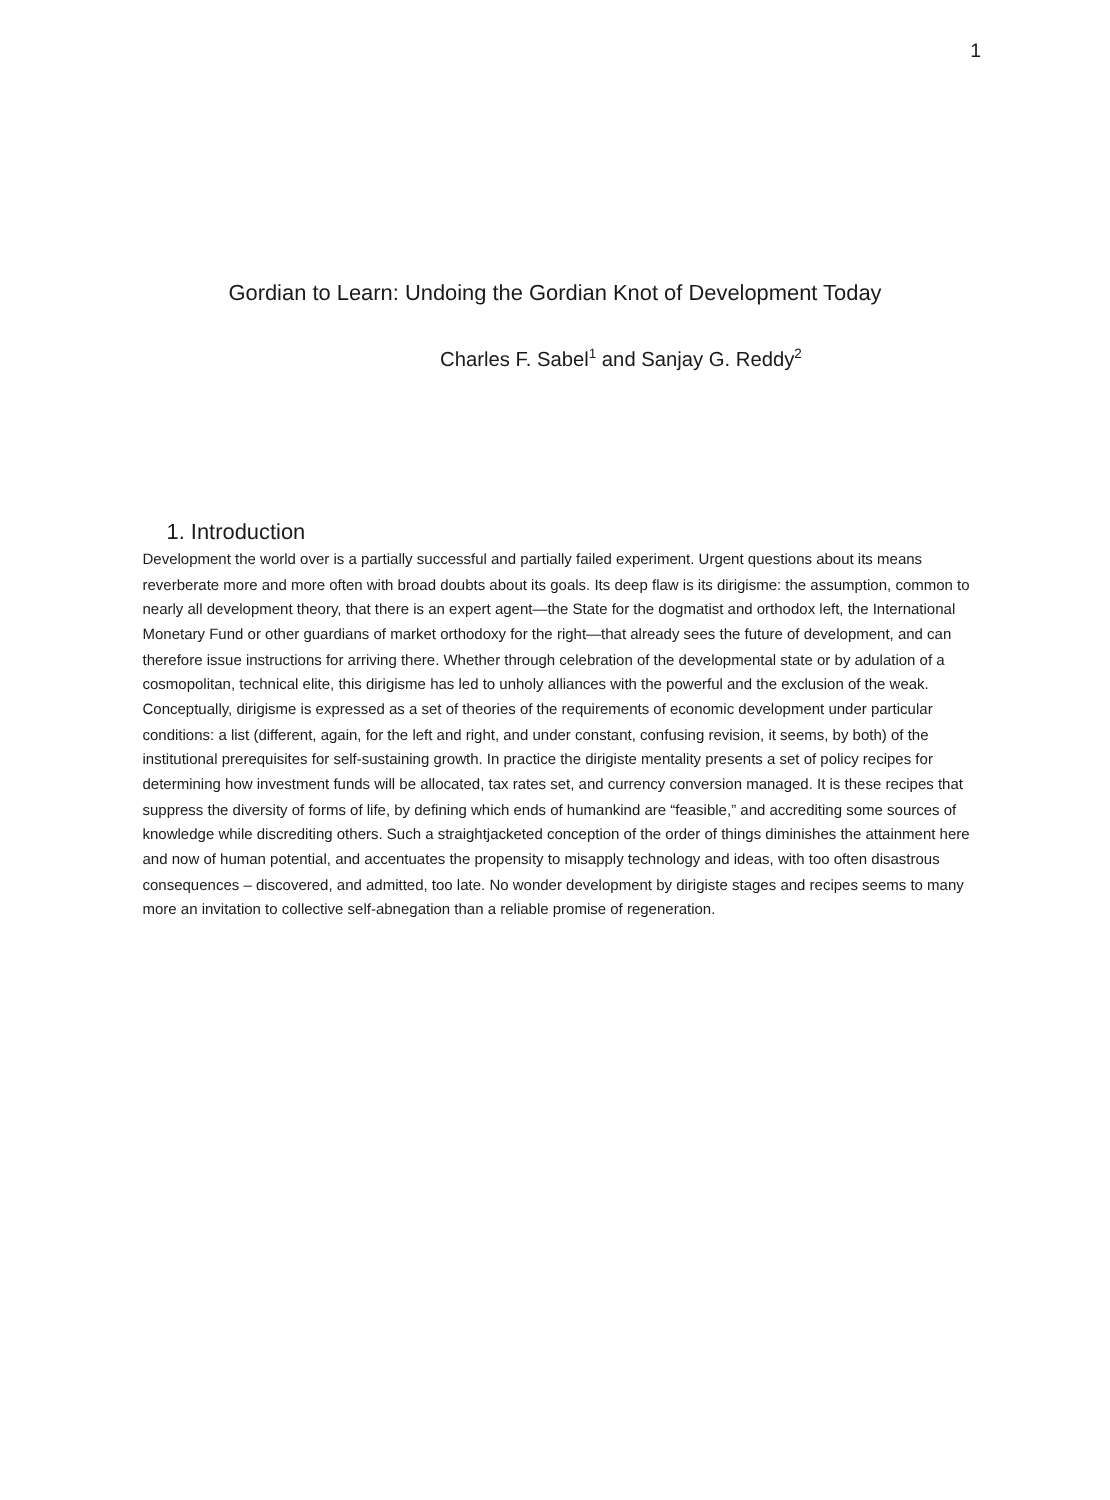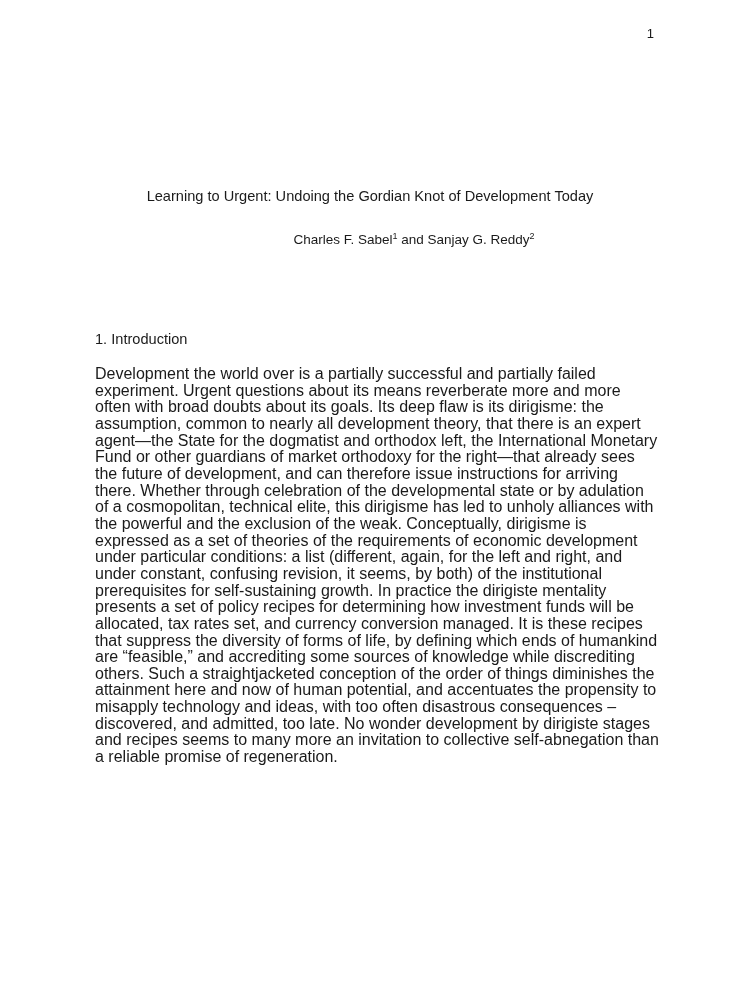--- a/index.html
+++ b/index.html
@@ -45,31 +45,31 @@
     padding-left: 44px;
   }
   .authors-line sup {
     font-size: 9px;
     line-height: 0;
   }
   .section-heading {
     position: absolute;
     top: 331px;
     left: 95px;
-    margin: 0;
+    margin: 16px;
     font-size: 14.6px;
     font-weight: normal;
     color: #1a1a1a;
   }
   .body-block {
     position: absolute;
     top: 366px;
     left: 95px;
     width: 564px;
-    font-size: 16px;
+    font-size: 10px;
     line-height: 16.65px;
     text-align: left;
     color: #1a1a1a;
   }
   .body-block p {
     margin: 0 0 16.65px 0;
   }
   .footnote-area {
     position: absolute;
     top: 882px;
@@ -92,21 +92,21 @@
     line-height: 0;
   }
 </style>
 </head>
 <body>
 
 <div class="page">
 
   <div class="page-number">1</div>
 
-  <h1 class="paper-title">Learning to Urgent: Undoing the Gordian Knot of Development Today</h1>
+  <h1 class="paper-title">Gordian to Learn: Undoing the Gordian Knot of Development Today</h1>
 
   <div class="authors-line"><span>Charles F. Sabel</span><sup>1</sup><span> and </span><span>Sanjay G. Reddy</span><sup>2</sup></div>
 
   <h2 class="section-heading">1. Introduction</h2>
 
   <div class="body-block">
     <p>Development the world over is a partially successful and partially failed experiment.  Urgent questions about its means reverberate more and more often with broad doubts about its goals. Its deep flaw is its dirigisme: the assumption, common to nearly all development theory, that there is an expert agent—the State for the dogmatist and orthodox left, the International Monetary Fund or other guardians of market orthodoxy for the right—that already sees the future of development, and can therefore issue instructions for arriving there.   Whether through celebration of the developmental state or by adulation of a cosmopolitan, technical elite, this dirigisme has led to unholy alliances with the powerful and the exclusion of the weak.  Conceptually, dirigisme is expressed as a set of theories of the requirements of economic development under particular conditions: a list (different, again, for the left and right, and under constant, confusing revision, it seems, by both) of the institutional prerequisites for self-sustaining growth.  In practice the dirigiste mentality presents a set of policy recipes for determining how investment funds will be allocated, tax rates set, and currency conversion managed. It is these recipes that suppress the diversity of forms of life, by defining which ends of humankind are “feasible,” and accrediting some sources of knowledge while discrediting others.  Such a straightjacketed conception of the order of things diminishes the attainment here and now of human potential, and accentuates the propensity to misapply technology and ideas, with too often disastrous consequences – discovered, and admitted, too late.  No wonder development by dirigiste stages and recipes seems to many more an invitation to collective self-abnegation than a reliable promise of regeneration.</p>
   </div>
 
 

